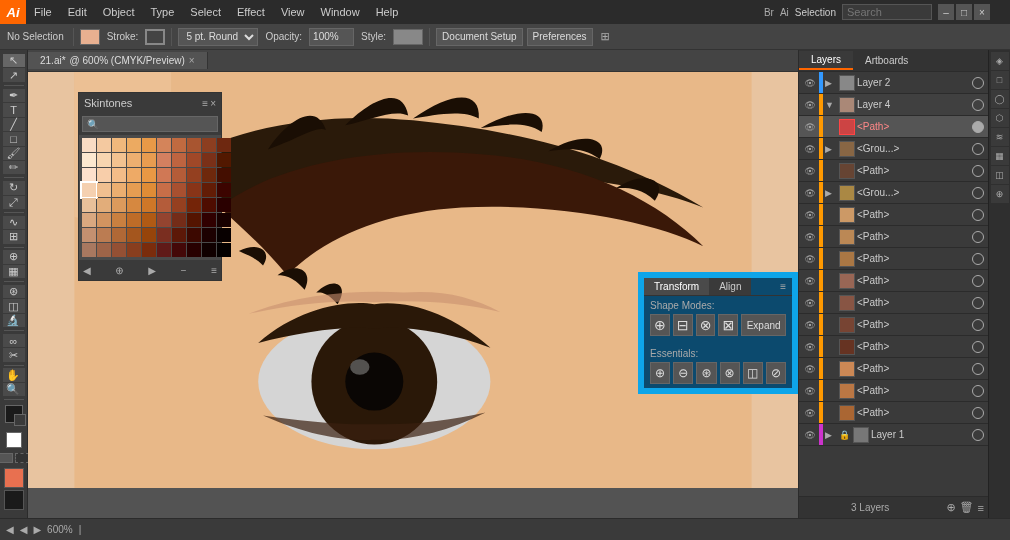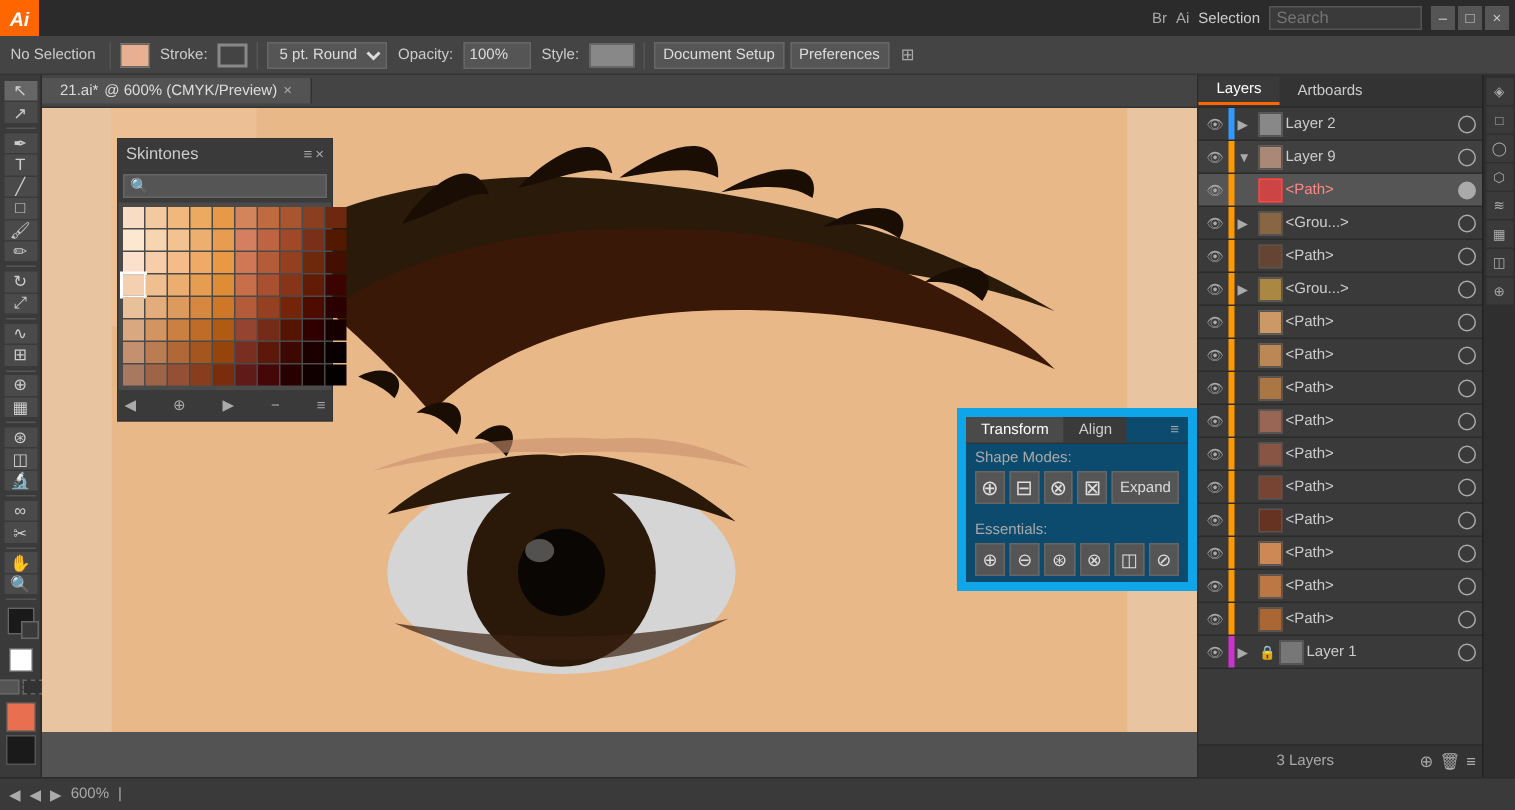--- a/index.html
+++ b/index.html
@@ -11,22 +11,22 @@
       color: #ccc; font-size: 11px;
     }
     #app-logo {
       width: 26px; height: 24px; background: #ff6600; display: flex; align-items: center; justify-content: center;
       color: white; font-weight: bold; font-size: 13px; font-style: italic; flex-shrink: 0;
     }
     .menu-items { display: flex; gap: 0; }
     .menu-item {
       padding: 3px 8px; cursor: pointer; color: #ccc; font-size: 11px;
     }
-    .menu-right { margin-left: auto; display: flex; align-items: center; gap: 6px; padding-right: 4px; }
-    .search-box-menu { background: #3a3a3a; border: 1px solid #555; color: #ccc; font-size: 11px; padding: 1px 4px; width: 102px; }
+    .menu-right { margin-left: auto; display: flex; align-items: center; gap: 6px; padding-right: 20px; }
+    .search-box-menu { background: #3a3a3a; border: 1px solid #555; color: #ccc; font-size: 11px; padding: 1px 4px; width: 90px; }
     .window-controls { display: flex; gap: 2px; }
     .win-btn { width: 16px; height: 16px; background: #555; border: none; color: #ccc; font-size: 10px; cursor: pointer; display: flex; align-items: center; justify-content: center; }
 
     
     #toolbar {
       width: 100%; height: 26px; background: #444; display: flex; align-items: center;
       border-bottom: 1px solid #333; gap: 4px; padding: 0 4px;
     }
     .tb-dropdown {
       background: #555; border: 1px solid #666; color: #ddd; font-size: 10px;
@@ -176,20 +176,31 @@
     #wm-bottom { font-size: 12px; color: #ccc; margin-top: 3px; letter-spacing: 1px; }
 
     
     .eye-art-svg { position: absolute; top: 0; left: 0; width: 100%; height: 100%; }
   </style>
 </head>
 <body>
 
 <div id="menu-bar">
   <div id="app-logo">Ai</div>
+  <div class="menu-items">
+    <span class="menu-item">File</span>
+    <span class="menu-item">Edit</span>
+    <span class="menu-item">Object</span>
+    <span class="menu-item">Type</span>
+    <span class="menu-item">Select</span>
+    <span class="menu-item">Effect</span>
+    <span class="menu-item">View</span>
+    <span class="menu-item">Window</span>
+    <span class="menu-item">Help</span>
+  </div>
   <div class="menu-right">
     <span style="color:#aaa;font-size:10px">Br</span>
     <span style="color:#aaa;font-size:10px">Ai</span>
     <span style="color:#ccc;font-size:10px">Selection</span>
     <input class="search-box-menu" type="text" placeholder="Search" style="">
     <div class="window-controls">
       <button class="win-btn">–</button>
       <button class="win-btn">□</button>
       <button class="win-btn">×</button>
     </div>
@@ -468,21 +479,21 @@
         <div class="li-thumb" style="background:#888"></div>
         <span class="li-name">Layer 2</span>
         <div class="li-target"></div>
       </div>
 
       <div class="layer-item" style="background:#404040">
         <div class="li-vis">👁</div>
         <div class="color-bar" style="background:#ff9900"></div>
         <div class="li-expand">▼</div>
         <div class="li-thumb" style="background:#a87"></div>
-        <span class="li-name">Layer 9</span>
+        <span class="li-name">Layer 4</span>
         <div class="li-target"></div>
       </div>
 
       <div class="layer-item selected" style="background:#555">
         <div class="li-vis">👁</div>
         <div class="color-bar" style="background:#ff9900"></div>
         <div class="li-expand"> </div>
         <div class="li-thumb" style="background:#c44;border-color:#f44"></div>
         <span class="li-name" style="color:#f88">&lt;Path&gt;</span>
         <div class="li-target" style="background:#aaa"></div>

